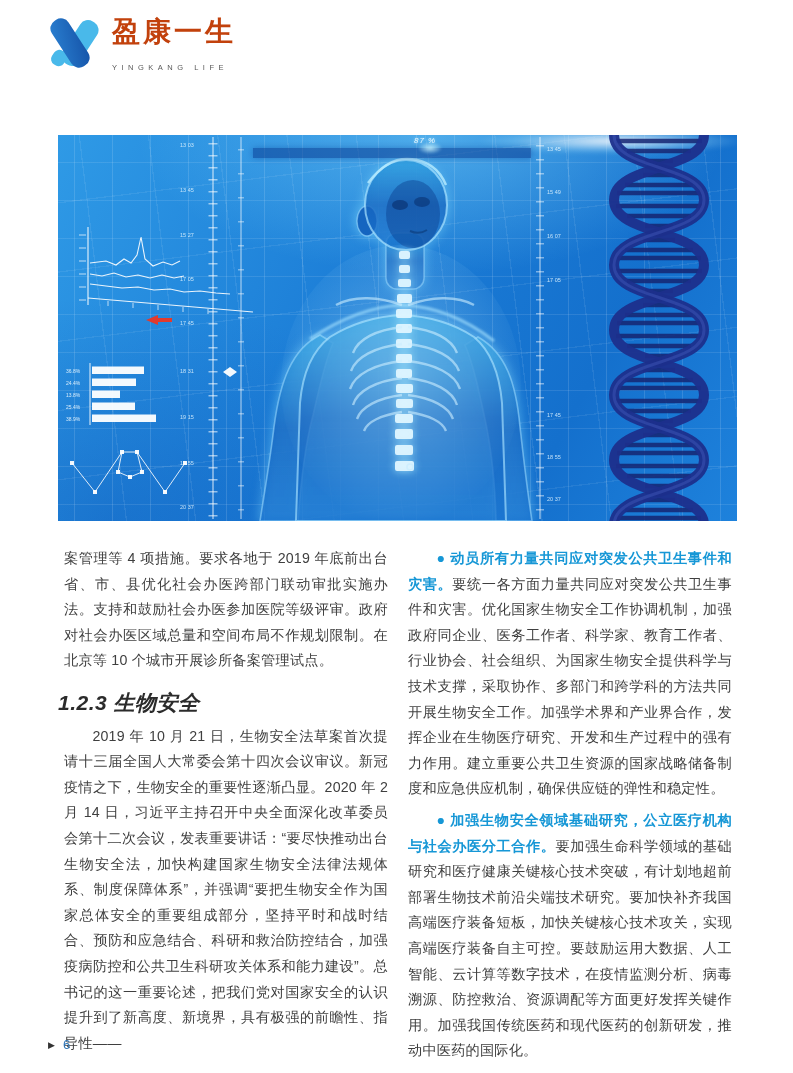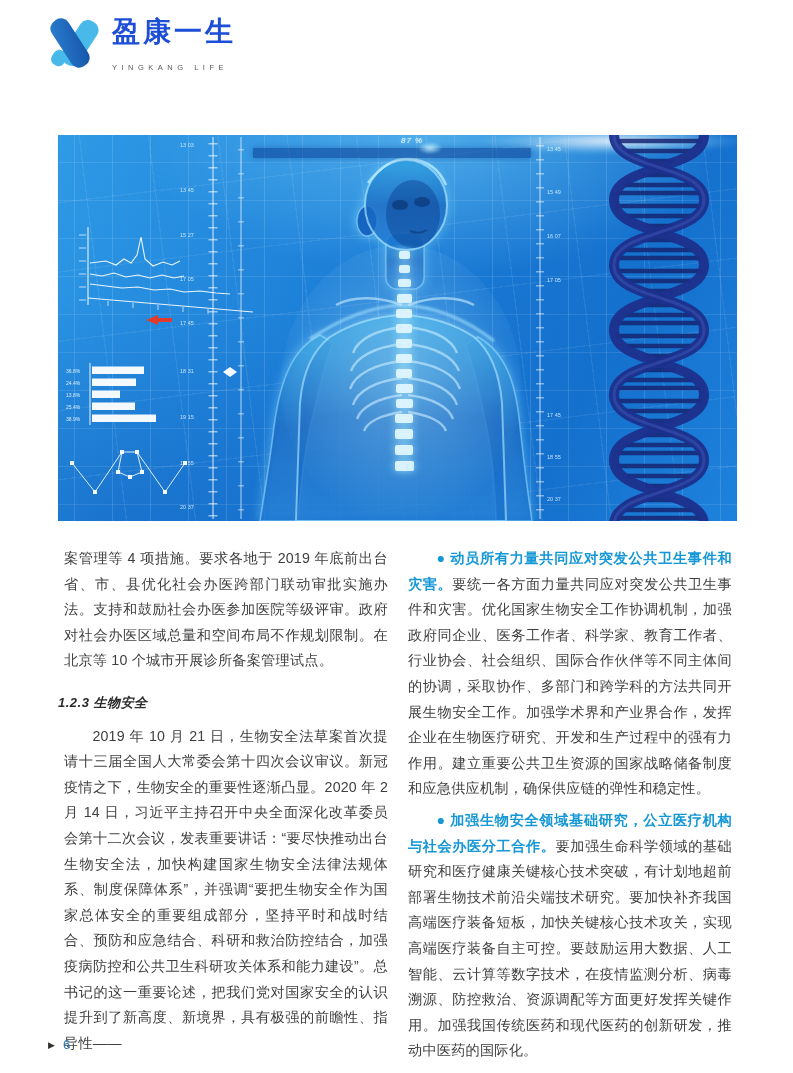--- a/index.html
+++ b/index.html
@@ -4,21 +4,21 @@
 <style>
   * { margin:0; padding:0; box-sizing:border-box; }
   html,body { width:793px; height:1073px; background:#ffffff;
     font-family:"Liberation Sans","DejaVu Sans",sans-serif; }
   .page { position:relative; width:793px; height:1073px; background:#fff; overflow:hidden; }
 
   
   .logo { position:absolute; left:46px; top:16px; display:flex; align-items:center; }
   .logo-mark { width:56px; height:56px; position:relative; }
   .logo-text { margin-left:10px; }
-  .logo-cn { font-size:28px; font-weight:bold; color:#1d4ed8; letter-spacing:3px; line-height:30px; }
+  .logo-cn { font-size:28px; font-weight:bold; color:#c2410c; letter-spacing:3px; line-height:30px; }
   .logo-en { font-size:7.5px; color:#595959; letter-spacing:4.5px; margin-top:16px; }
 
   
   .hero { position:absolute; left:58px; top:135px; width:679px; height:386px; overflow:hidden;
     background:
       radial-gradient(ellipse 420px 200px at 55% 0%, rgba(120,210,250,.55), rgba(120,210,250,0) 70%),
       radial-gradient(ellipse 500px 320px at 8% 100%, rgba(10,80,180,.35), rgba(10,80,180,0) 70%),
       linear-gradient(118deg,#2f9ae6 0%, #1b7cd6 45%, #1470cd 75%, #1e82dc 100%);
   }
   .grid-a, .grid-b { position:absolute; inset:-60px; pointer-events:none; }
@@ -31,33 +31,33 @@
       transform:rotate(-7deg) scale(1.25); }
   .glare { position:absolute; left:55%; top:-24px; width:360px; height:60px;
       background:radial-gradient(ellipse 180px 18px at 50% 50%, rgba(255,255,255,.85), rgba(170,230,255,.25) 55%, transparent 75%);
       filter:blur(2px); }
   .hud, .figure, .dna { position:absolute; top:0; left:0; }
   .dna { left:529px; }
   .progress-track { position:absolute; left:195px; top:13px; width:278px; height:10px;
       background:rgba(8,58,146,.55); box-shadow:0 0 6px rgba(8,58,146,.4); }
   .progress-spark { position:absolute; left:352px; top:2px; width:40px; height:22px;
       background:radial-gradient(ellipse 18px 9px at 50% 50%, rgba(200,245,255,.9), transparent 70%); filter:blur(1px); }
-  .progress-label { position:absolute; left:343px; top:1px; font-size:8px; color:#eaf7ff;
+  .progress-label { position:absolute; left:356px; top:1px; font-size:8px; color:#eaf7ff;
       letter-spacing:1px; text-shadow:0 0 3px rgba(180,240,255,.9);font-style:italic; }
 
   
   .col { position:absolute; top:540px; width:336px; color:#3f3f3f; font-size:14.2px;
       line-height:25.6px; text-align:justify; letter-spacing:.2px; }
   .col-left { left:58px; }
   .col-right { left:402px; }
   .para { margin:6px; }
   .indent { text-indent:2em; }
   .lead { color:#1697d6; font-weight:bold; }
   .bullet { color:#1697d6; font-weight:bold; }
-  .section-heading { font-size:13px; font-weight:bold; font-style:italic; color:#2b2b2b;
+  .section-heading { font-size:21px; font-weight:bold; font-style:italic; color:#2b2b2b;
       margin:16px 0 8px 0; letter-spacing:.5px; }
 
   
   .footer { position:absolute; left:48px; top:1037px; display:flex; align-items:center; }
   .page-marker { font-size:9px; color:#333; margin-right:8px; }
   .page-number { font-size:13px; color:#2e75b6; }
 </style>
 </head>
 <body>
 
@@ -296,21 +296,21 @@
     <div class="progress-label">87 %</div>
   </div>
 
   <div class="col col-left">
     <p class="para"><span>案管理等 4 项措施。要求各地于 2019 年底前出台省、市、县优化社会办医跨部门联动审批实施办法。支持和鼓励社会办医参加医院等级评审。政府对社会办医区域总量和空间布局不作规划限制。在北京等 10 个城市开展诊所备案管理试点。</span></p>
     <h3 class="section-heading">1.2.3 生物安全</h3>
     <p class="para indent"><span>2019 年 10 月 21 日，生物安全法草案首次提请十三届全国人大常委会第十四次会议审议。新冠疫情之下，生物安全的重要性逐渐凸显。2020 年 2 月 14 日，习近平主持召开中央全面深化改革委员会第十二次会议，发表重要讲话：“要尽快推动出台生物安全法，加快构建国家生物安全法律法规体系、制度保障体系”，并强调“要把生物安全作为国家总体安全的重要组成部分，坚持平时和战时结合、预防和应急结合、科研和救治防控结合，加强疫病防控和公共卫生科研攻关体系和能力建设”。总书记的这一重要论述，把我们党对国家安全的认识提升到了新高度、新境界，具有极强的前瞻性、指导性——</span></p>
   </div>
 
   <div class="col col-right">
-    <p class="para indent"><span class="bullet">●</span> <span class="lead">动员所有力量共同应对突发公共卫生事件和灾害。</span><span>要统一各方面力量共同应对突发公共卫生事件和灾害。优化国家生物安全工作协调机制，加强政府同企业、医务工作者、科学家、教育工作者、行业协会、社会组织、国际合作伙伴等不同主体间的协调，采取协作、多部门和跨学科的方法共同开展生物安全工作。加强学术界和产业界合作，发挥企业在生物医疗研究、开发和生产过程中的强有力作用。建立重要公共卫生资源的国家战略储备制度和应急供应机制，确保供应链的弹性和稳定性。</span></p>
+    <p class="para indent"><span class="bullet">●</span> <span class="lead">动员所有力量共同应对突发公共卫生事件和灾害。</span><span>要统一各方面力量共同应对突发公共卫生事件和灾害。优化国家生物安全工作协调机制，加强政府同企业、医务工作者、科学家、教育工作者、行业协会、社会组织、为国家生物安全提供科学与技术支撑，采取协作、多部门和跨学科的方法共同开展生物安全工作。加强学术界和产业界合作，发挥企业在生物医疗研究、开发和生产过程中的强有力作用。建立重要公共卫生资源的国家战略储备制度和应急供应机制，确保供应链的弹性和稳定性。</span></p>
     <p class="para indent"><span class="bullet">●</span> <span class="lead">加强生物安全领域基础研究，公立医疗机构与社会办医分工合作。</span><span>要加强生命科学领域的基础研究和医疗健康关键核心技术突破，有计划地超前部署生物技术前沿尖端技术研究。要加快补齐我国高端医疗装备短板，加快关键核心技术攻关，实现高端医疗装备自主可控。要鼓励运用大数据、人工智能、云计算等数字技术，在疫情监测分析、病毒溯源、防控救治、资源调配等方面更好发挥关键作用。加强我国传统医药和现代医药的创新研发，推动中医药的国际化。</span></p>
     <p class="para indent"><span>生物安全关系到人民福祉、社会稳定、经济发展、国防建设以及国际关系，是国家安全体系的重要组成部分。当前，我国正面临现实而严峻的生物安全挑战，因此把生物安全纳入国家安全体系，是实现中华民族伟大复兴与建设人类命运共同体的必然要求。</span></p>
   </div>
 
   <div class="footer">
     <span class="page-marker">▶</span>
     <span class="page-number">6</span>
   </div>
 
 </div>

